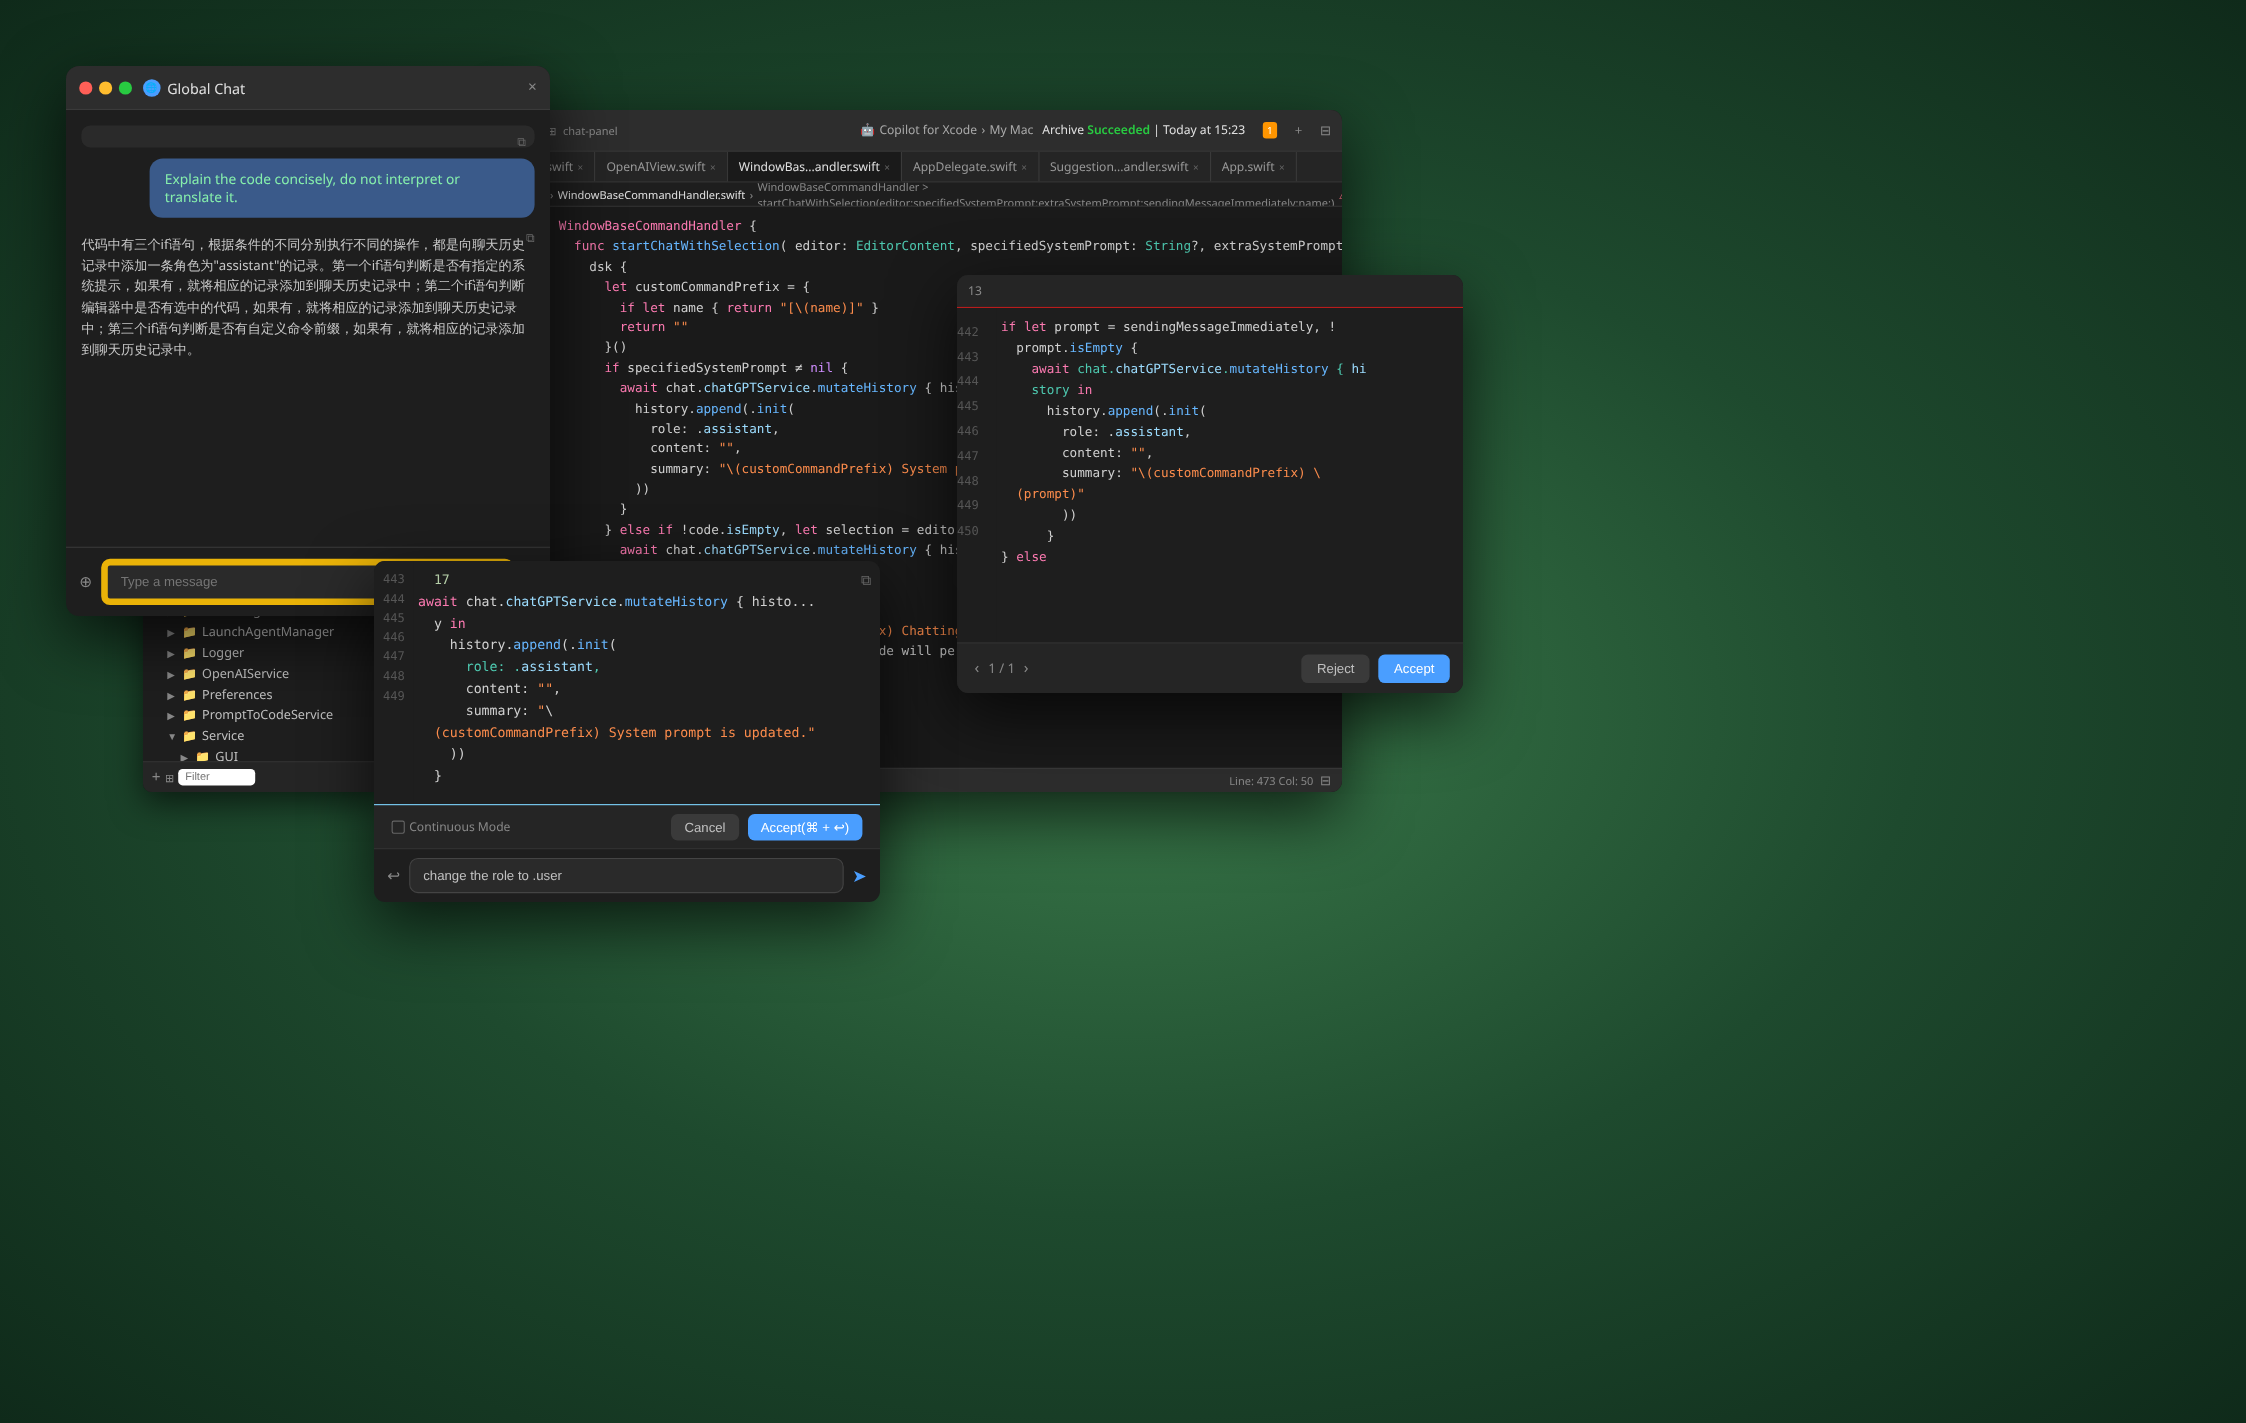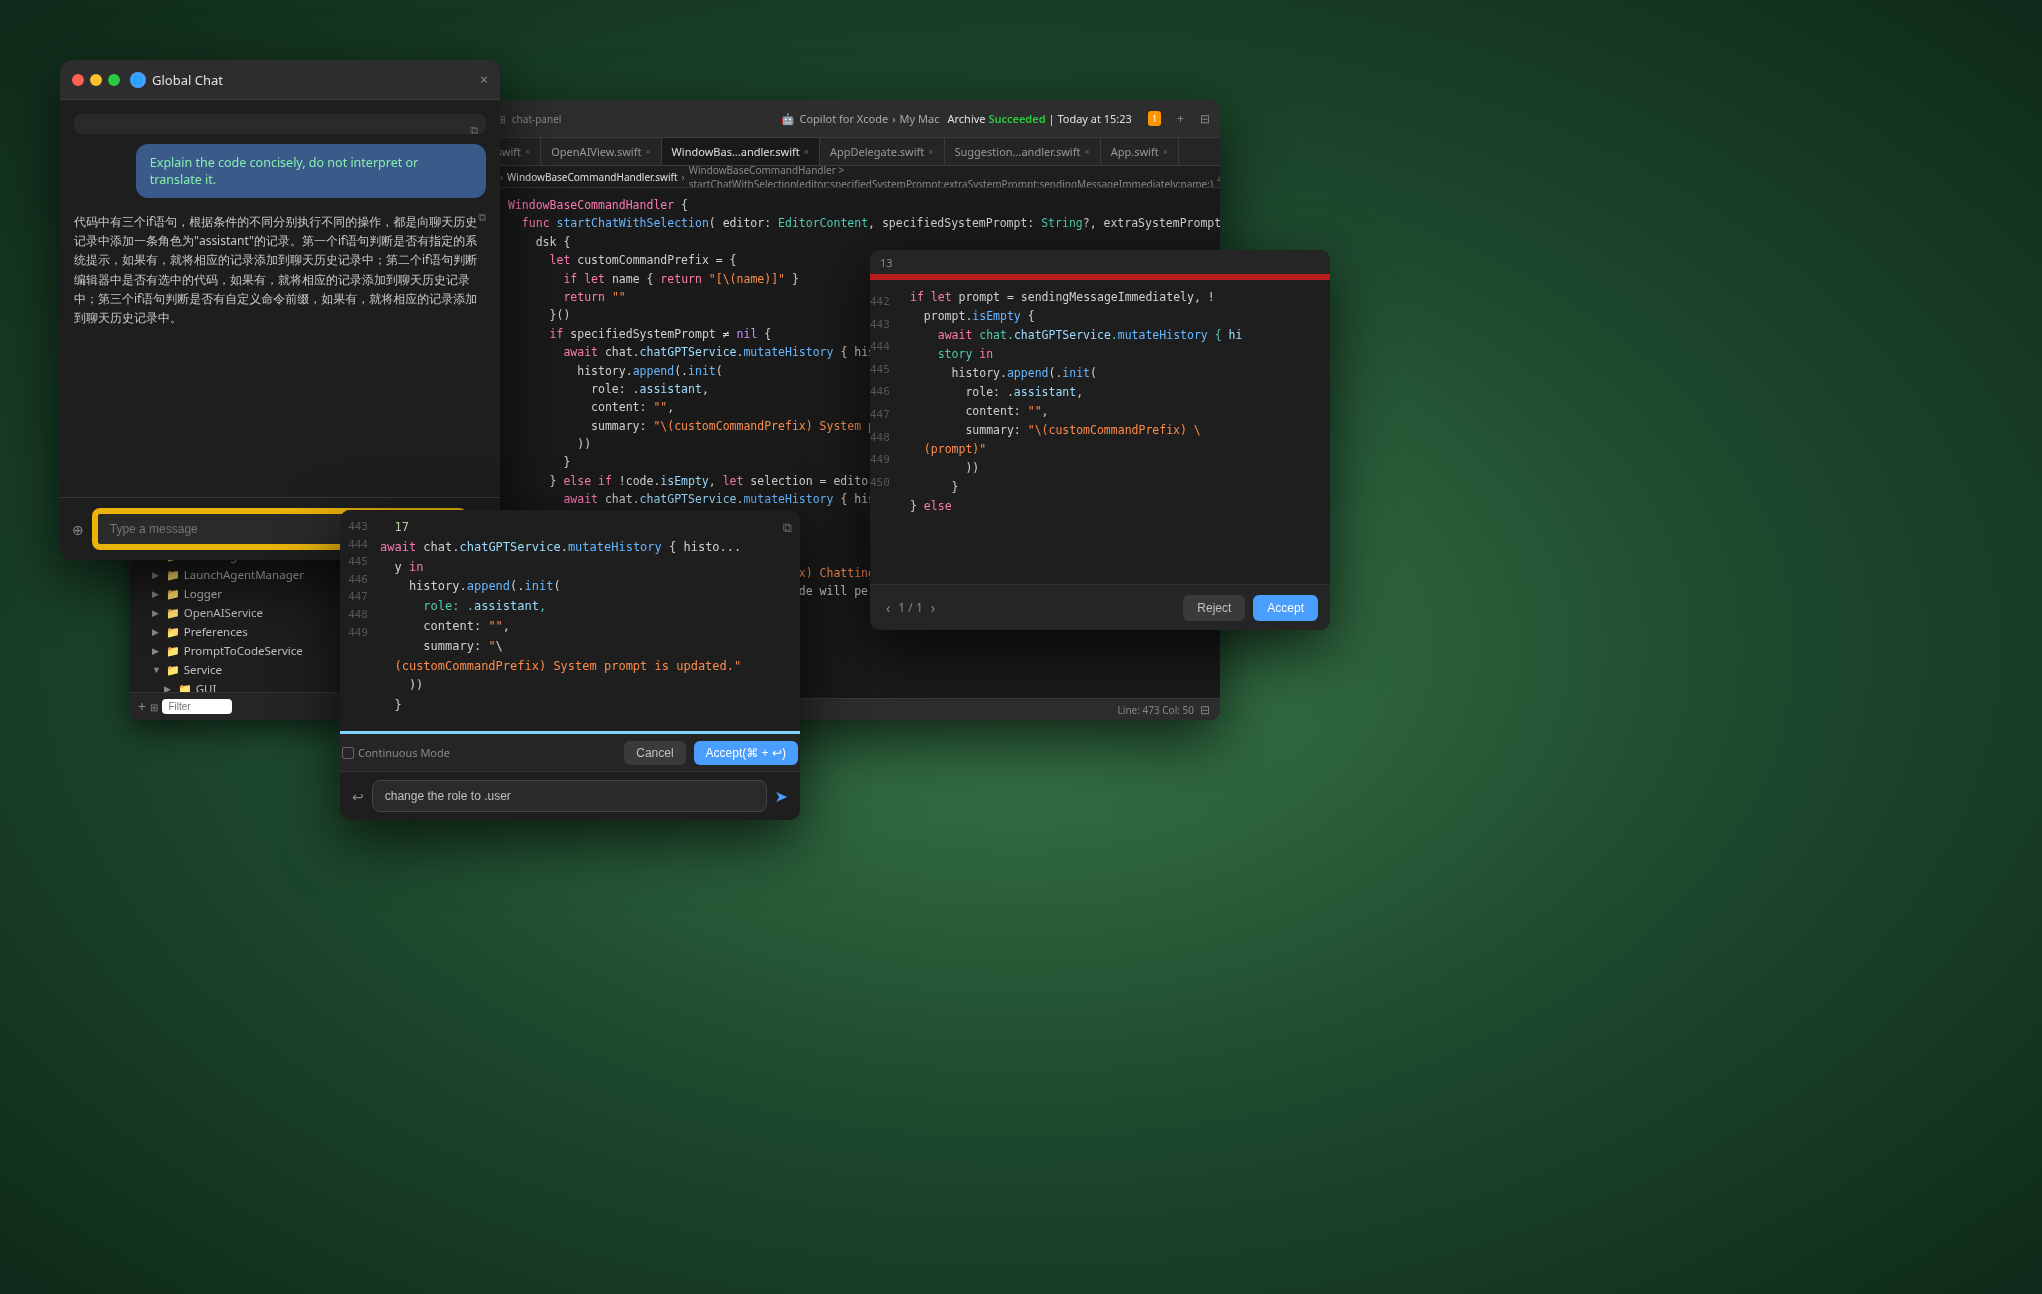--- a/index.html
+++ b/index.html
@@ -494,23 +494,23 @@
       right: 8px;
       color: #666;
       font-size: 13px;
     }
 
     .ptc-options-bar {
       background: #252525;
       height: 40px;
       display: flex;
       align-items: center;
-      padding: 0 2px;
+      padding: 0 16px;
       gap: 8px;
-      border-top: 3px solid #7dd3fc;
+      border-top: 1px solid #7dd3fc;
       flex-shrink: 0;
     }
 
     .ptc-continuous {
       display: flex;
       align-items: center;
       gap: 4px;
       font-size: 11px;
       color: #888;
     }
@@ -590,21 +590,21 @@
     }
 
     .sug-header {
       background: #252525;
       height: 30px;
       display: flex;
       align-items: center;
       padding: 0 10px;
       font-size: 11px;
       color: #888;
-      border-bottom: 6px solid #b91c1c;
+      border-bottom: 1px solid #b91c1c;
       flex-shrink: 0;
     }
 
     .sug-gutter {
       width: 36px;
       background: #1e1e1e;
       padding-top: 8px;
       flex-shrink: 0;
     }
 

